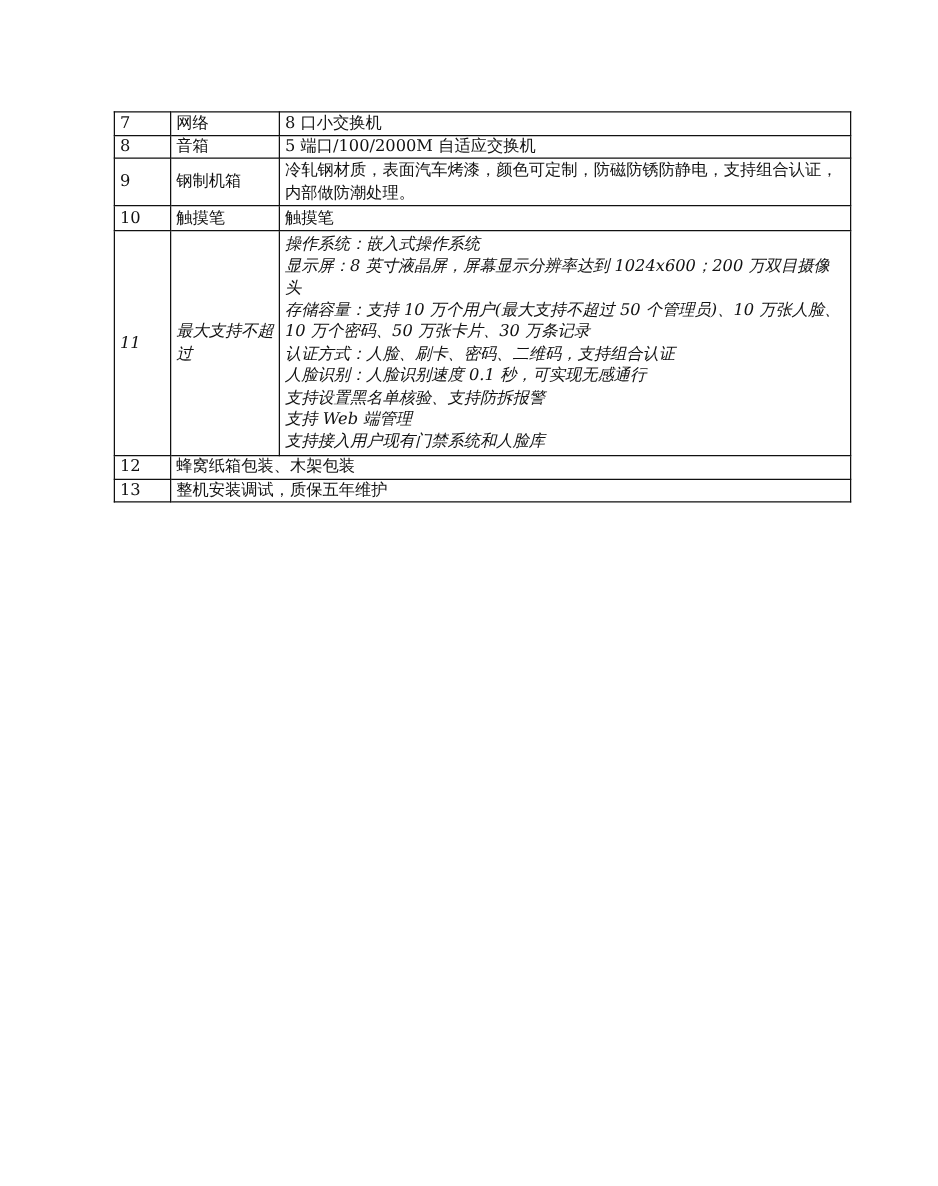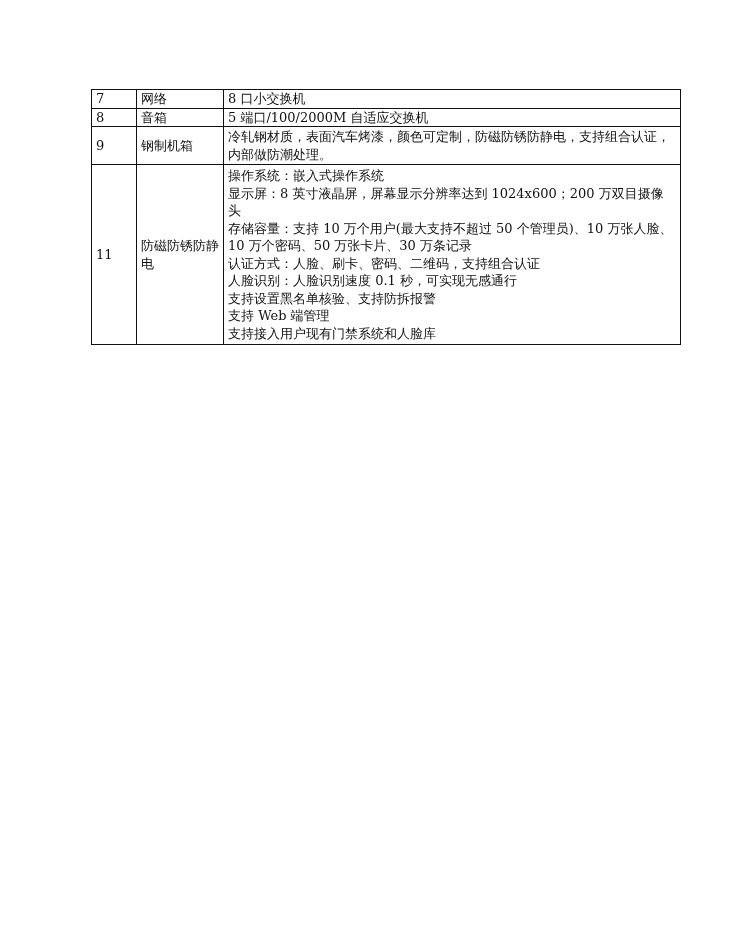--- a/index.html
+++ b/index.html
@@ -13,21 +13,21 @@
   table.spec td {
     border: 1px solid #111; padding: 0 4px; vertical-align: middle;
     white-space: normal; word-break: break-all;
   }
   col.c1 { width: 45px; }
   col.c2 { width: 87px; }
   col.c3 { width: 457px; }
   tr.r-s td { height: 17px; }
   tr.r-9 td { height: 37px; }
   tr.r-10 td { height: 19px; }
-  tr.r-11 td { height: 179px; }
+  tr.r-11 td { height: 179px; font-style: italic; }
   .line { display: block; }
 </style>
 </head>
 <body>
 
 <table class="spec">
   <colgroup>
       <col class="c1">
       <col class="c2">
       <col class="c3">
@@ -41,28 +41,41 @@
     <tr class="r-s">
       <td>8</td>
       <td>音箱</td>
       <td>5 端口/100/2000M 自适应交换机</td>
     </tr>
     <tr class="r-9">
       <td>9</td>
       <td>钢制机箱</td>
       <td>冷轧钢材质，表面汽车烤漆，颜色可定制，防磁防锈防静电，支持组合认证，内部做防潮处理。</td>
     </tr>
+    <tr class="r-10">
+      <td>10</td>
+      <td>触摸笔</td>
+      <td>触摸笔</td>
+    </tr>
     <tr class="r-11">
       <td>11</td>
-      <td>防磁防锈防静电</td>
+      <td>最大支持不超过</td>
       <td>
         <span class="line">操作系统：嵌入式操作系统</span>
         <span class="line">显示屏：8 英寸液晶屏，屏幕显示分辨率达到 1024x600；200 万双目摄像头</span>
         <span class="line">存储容量：支持 10 万个用户(最大支持不超过 50 个管理员)、10 万张人脸、10 万个密码、50 万张卡片、30 万条记录</span>
         <span class="line">认证方式：人脸、刷卡、密码、二维码，支持组合认证</span>
         <span class="line">人脸识别：人脸识别速度 0.1 秒，可实现无感通行</span>
         <span class="line">支持设置黑名单核验、支持防拆报警</span>
         <span class="line">支持 Web 端管理</span>
         <span class="line">支持接入用户现有门禁系统和人脸库</span>
       </td>
     </tr>
+    <tr class="r-s">
+      <td>12</td>
+      <td colspan="2">蜂窝纸箱包装、木架包装</td>
+    </tr>
+    <tr class="r-s">
+      <td>13</td>
+      <td colspan="2">整机安装调试，质保五年维护</td>
+    </tr>
   </tbody>
 </table>
 
 </body></html>

